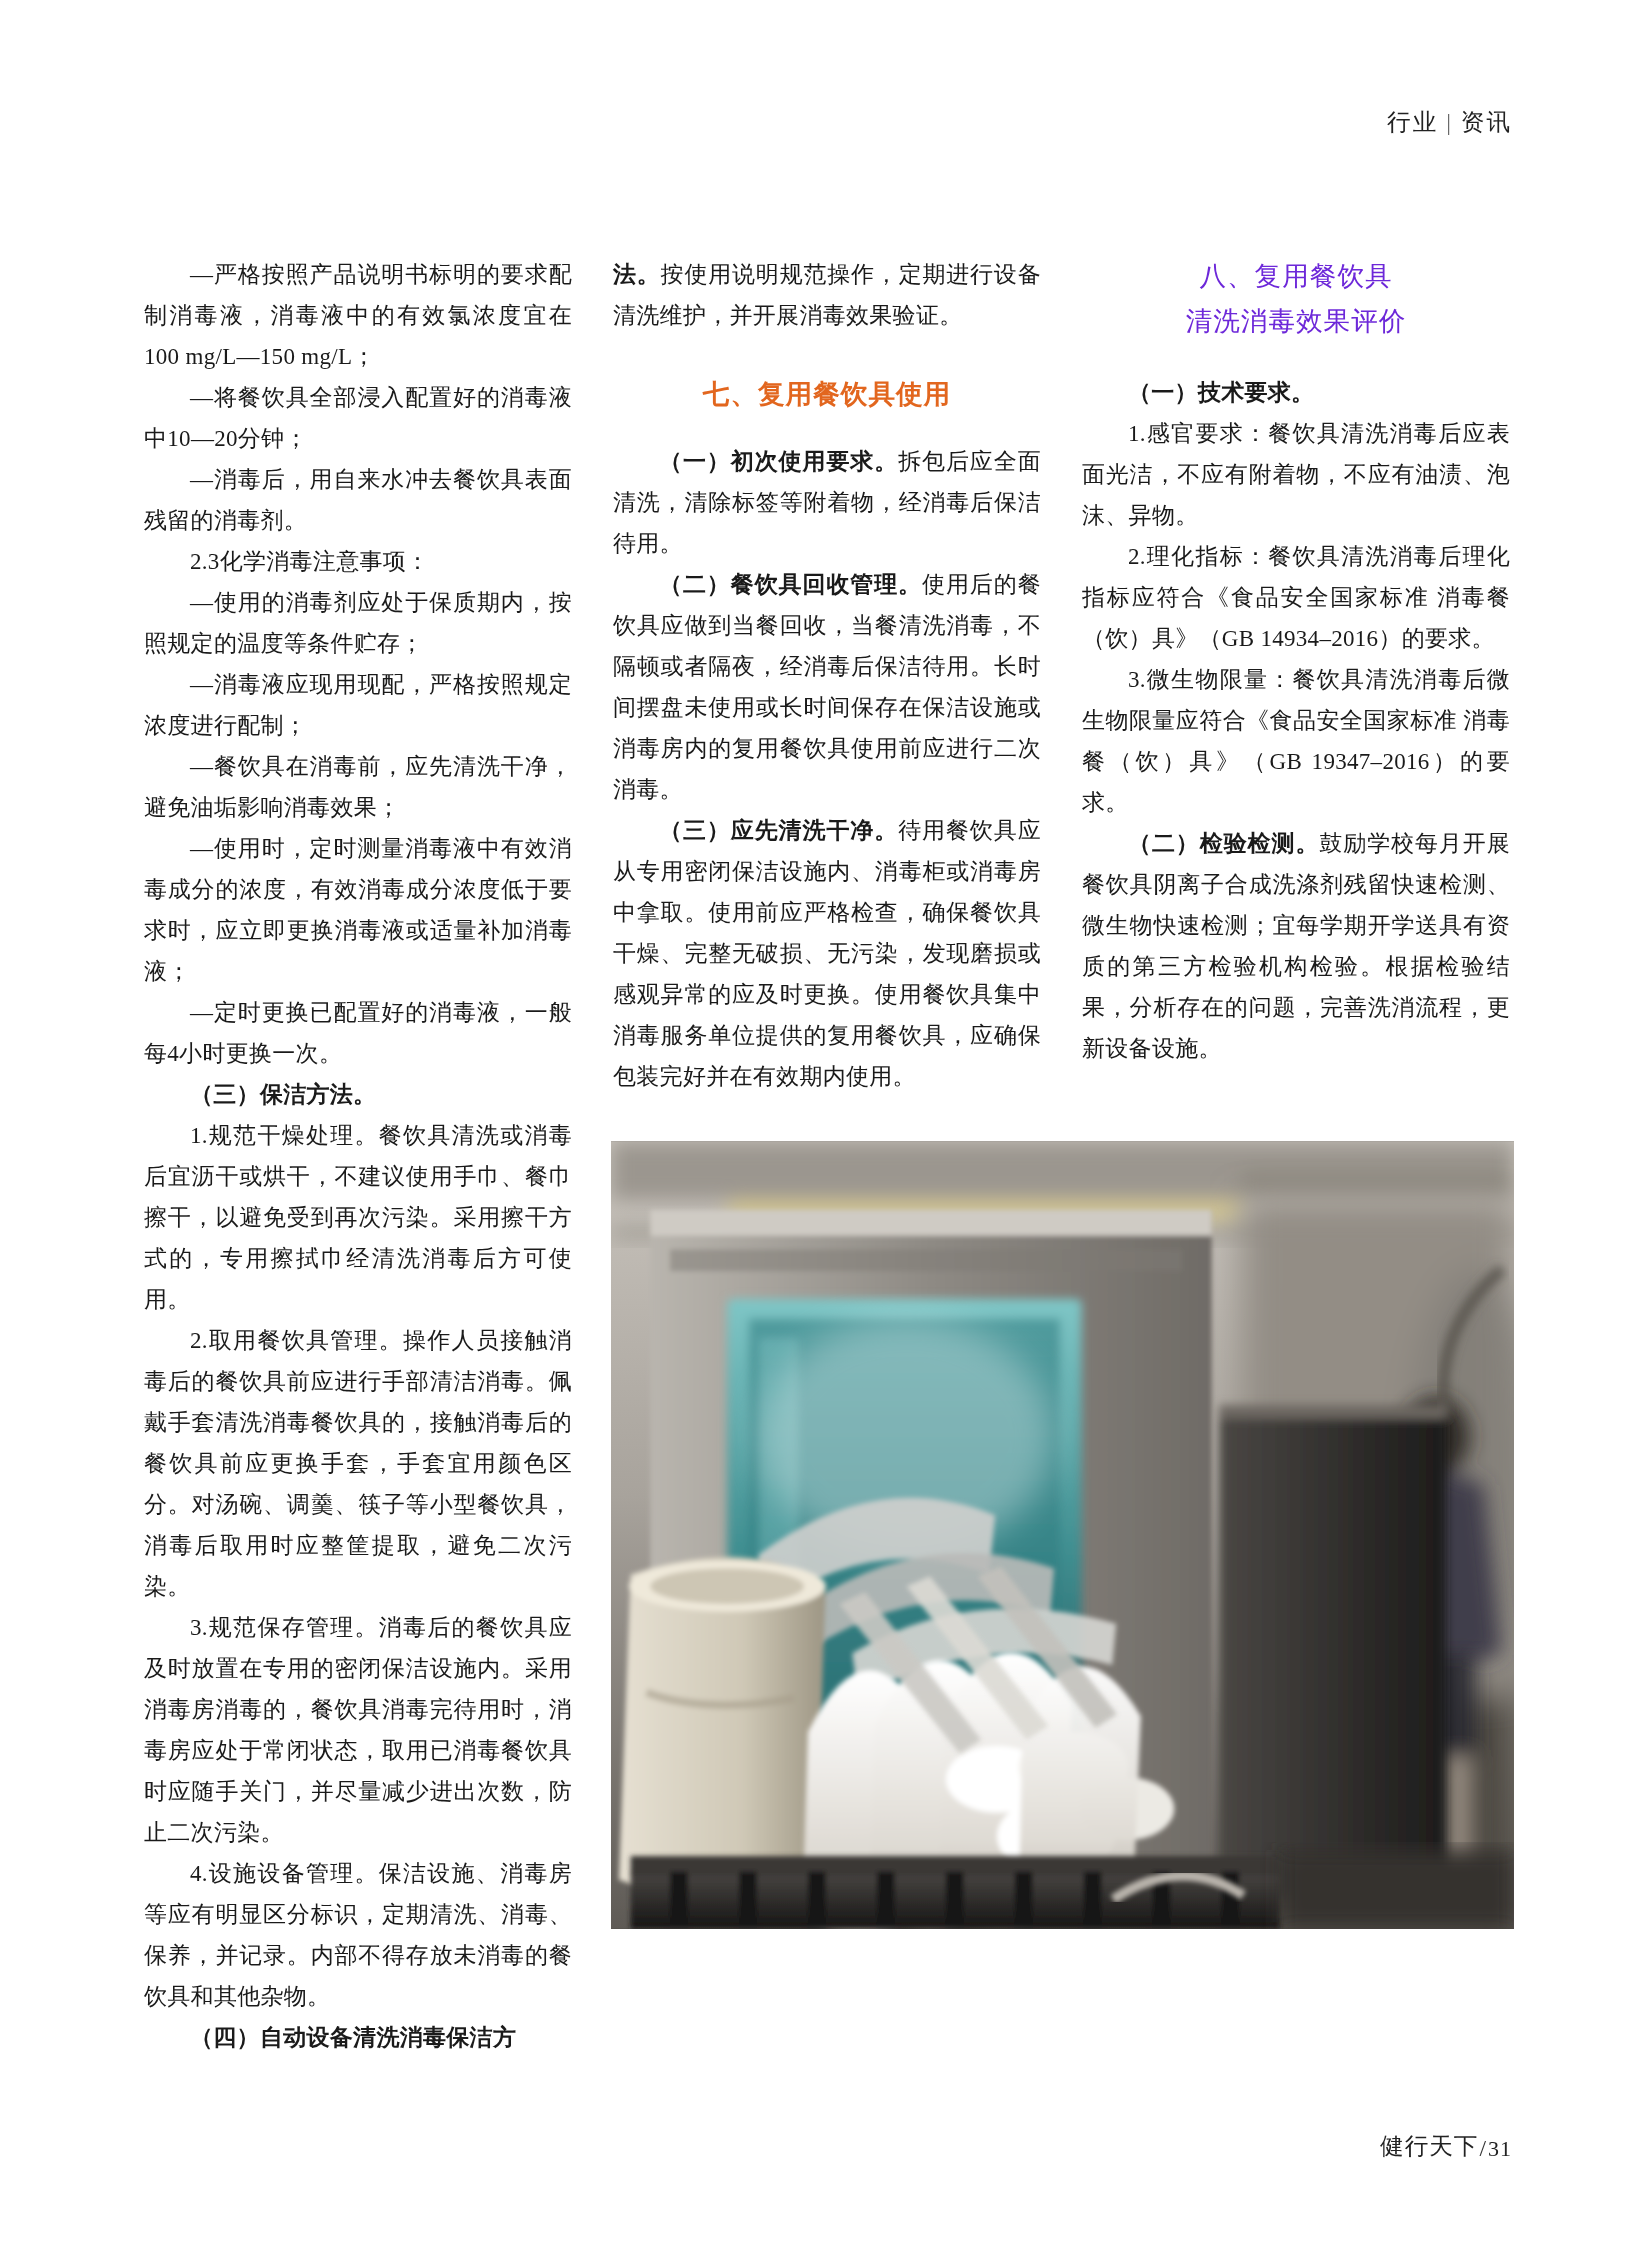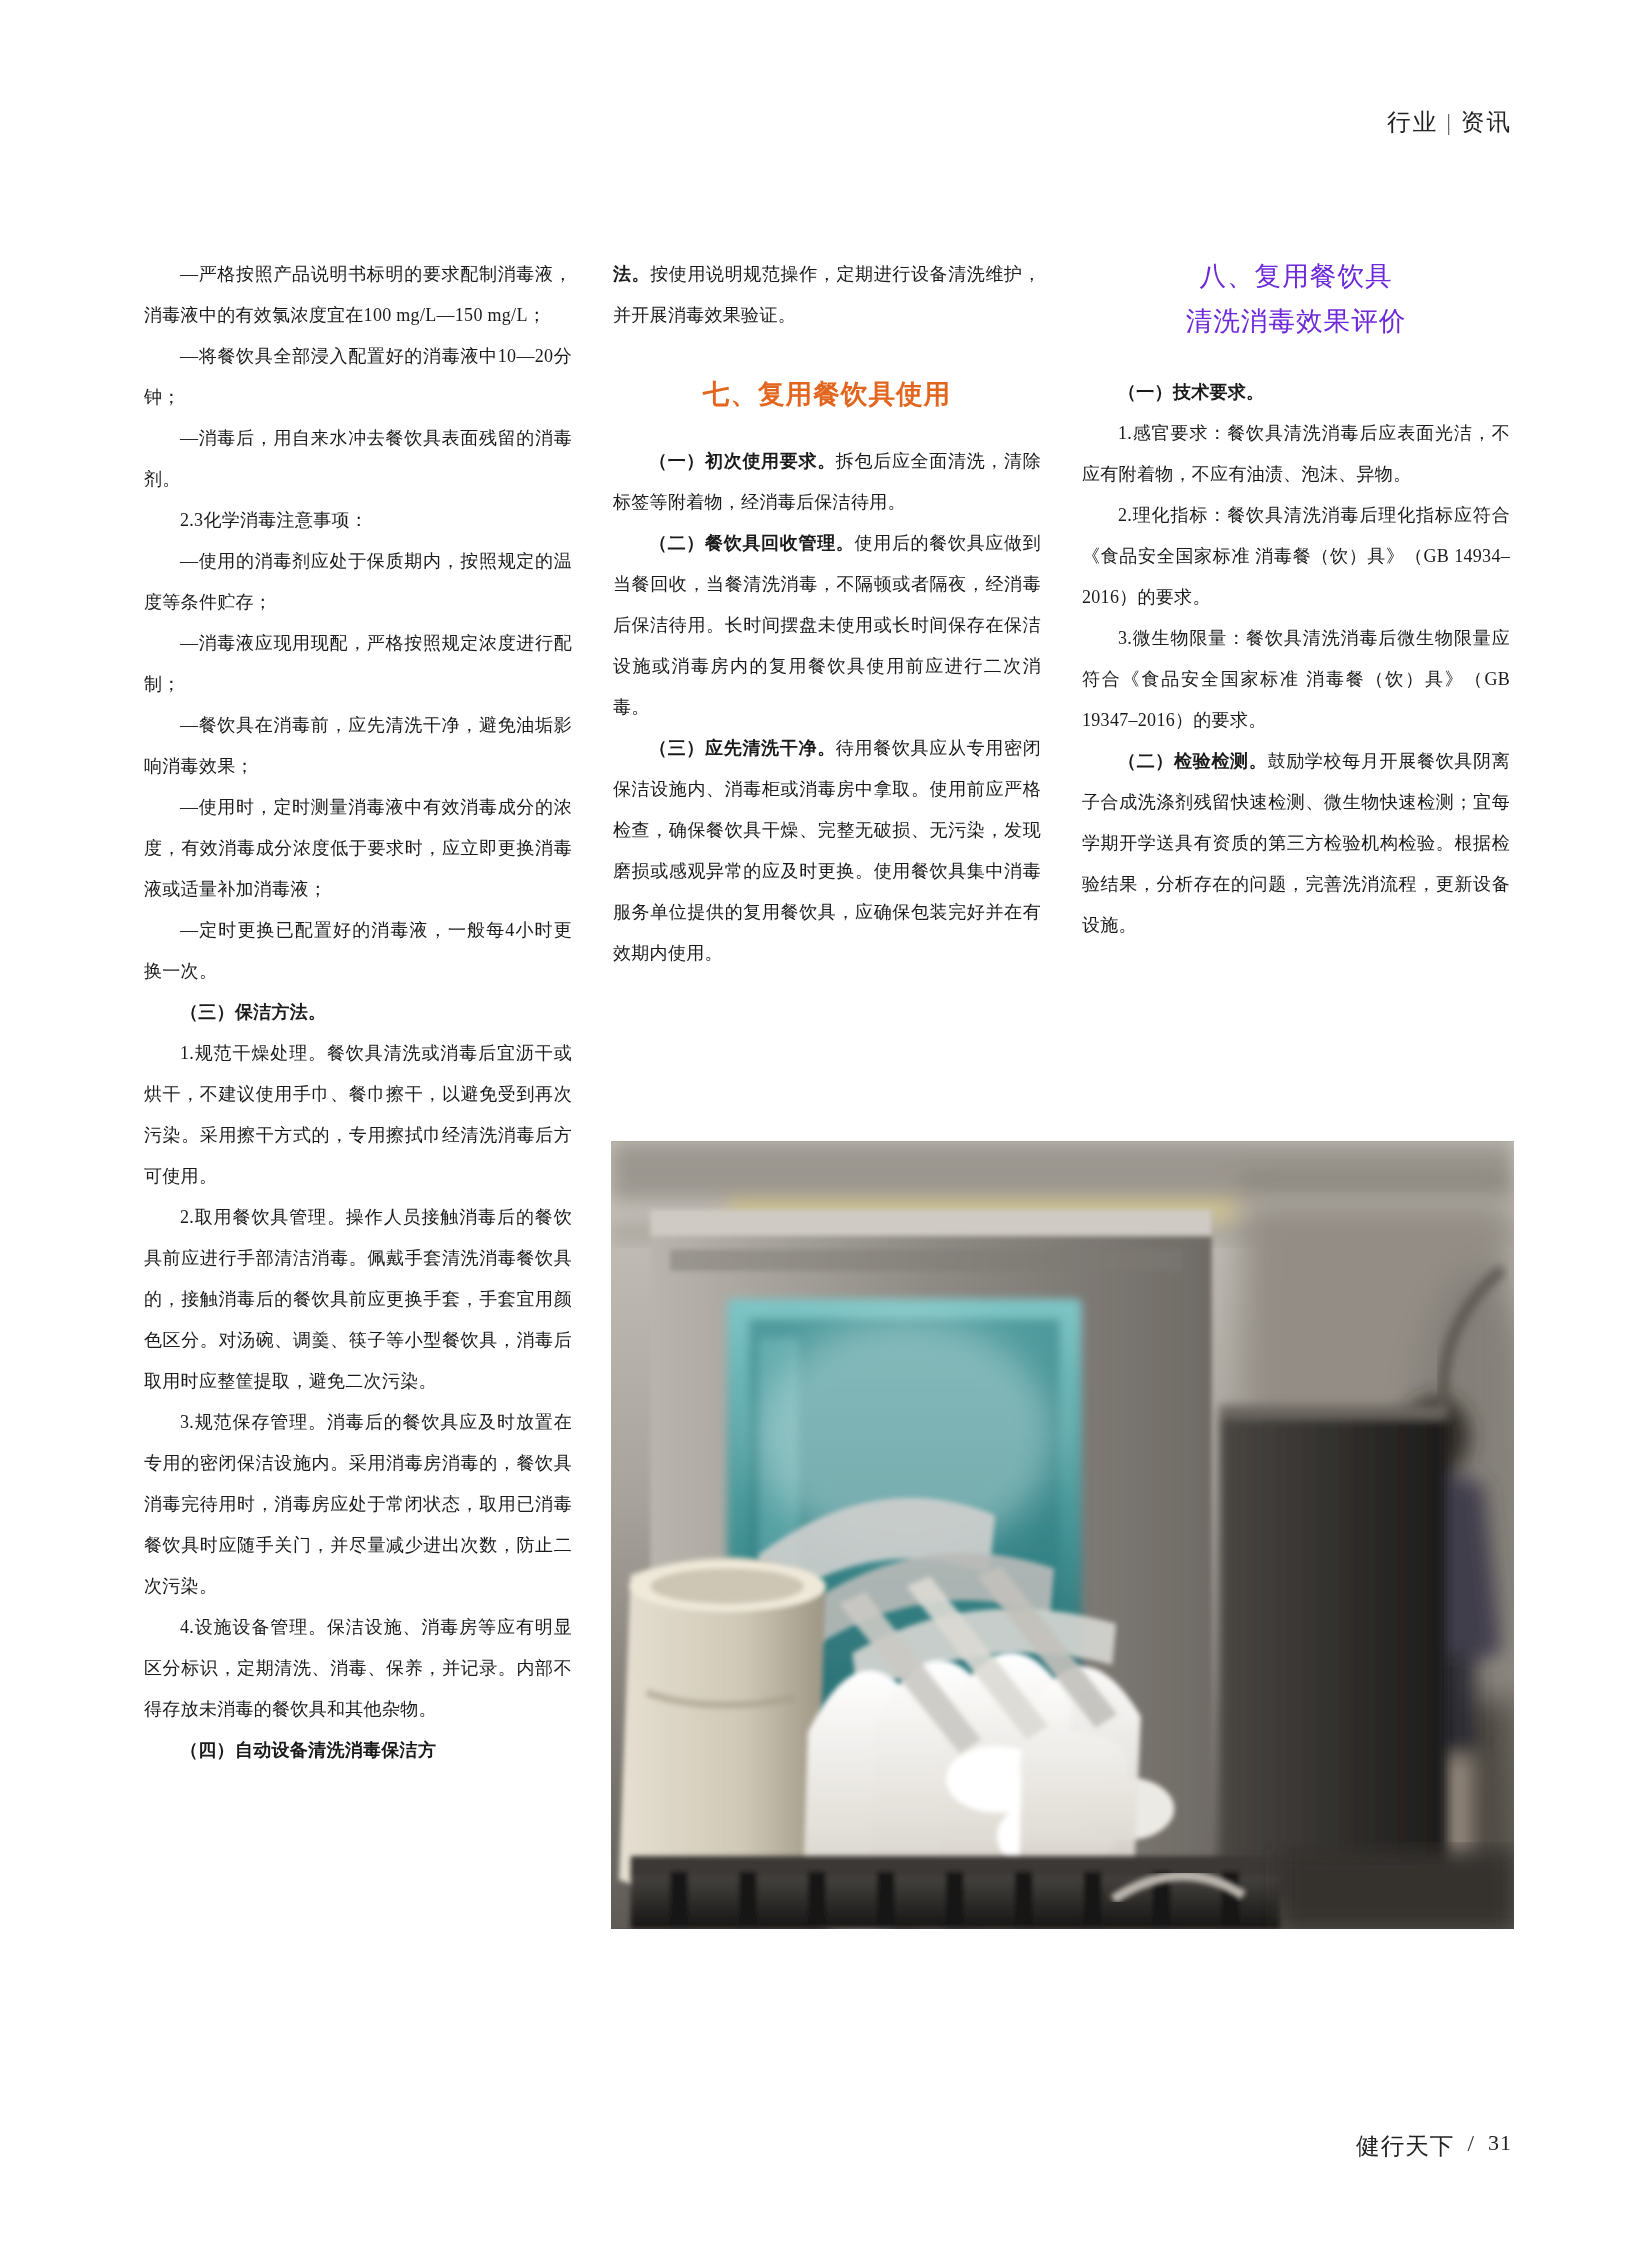--- a/index.html
+++ b/index.html
@@ -41,21 +41,21 @@
     left: 144px;
     width: 1369px;
     display: flex;
     gap: 41px;
   }
   .col {
     width: 428px;
   }
   .col p {
     margin: 0;
-    font-size: 18px;
+    font-size: 23px;
     line-height: 41px;
     text-align: justify;
     text-justify: inter-ideograph;
     letter-spacing: 0.3px;
   }
   .col p.ind {
     text-indent: 2em;
   }
   .bold {
     font-weight: bold;
@@ -95,22 +95,22 @@
   .photo svg { display: block; }
   
   .footer {
     position: absolute;
     bottom: 95px;
     right: 140px;
     font-size: 23.6px;
     color: #222;
     letter-spacing: 1px;
     display: flex;
-    align-items: flex-start;
-    gap: 13px;
+    align-items: flex-end;
+    gap: 1px;
   }
   .footer .slash {
     color: #333;
   }
   .footer .pageno {
     font-size: 22px;
   }
 </style>
 </head>
 <body>

